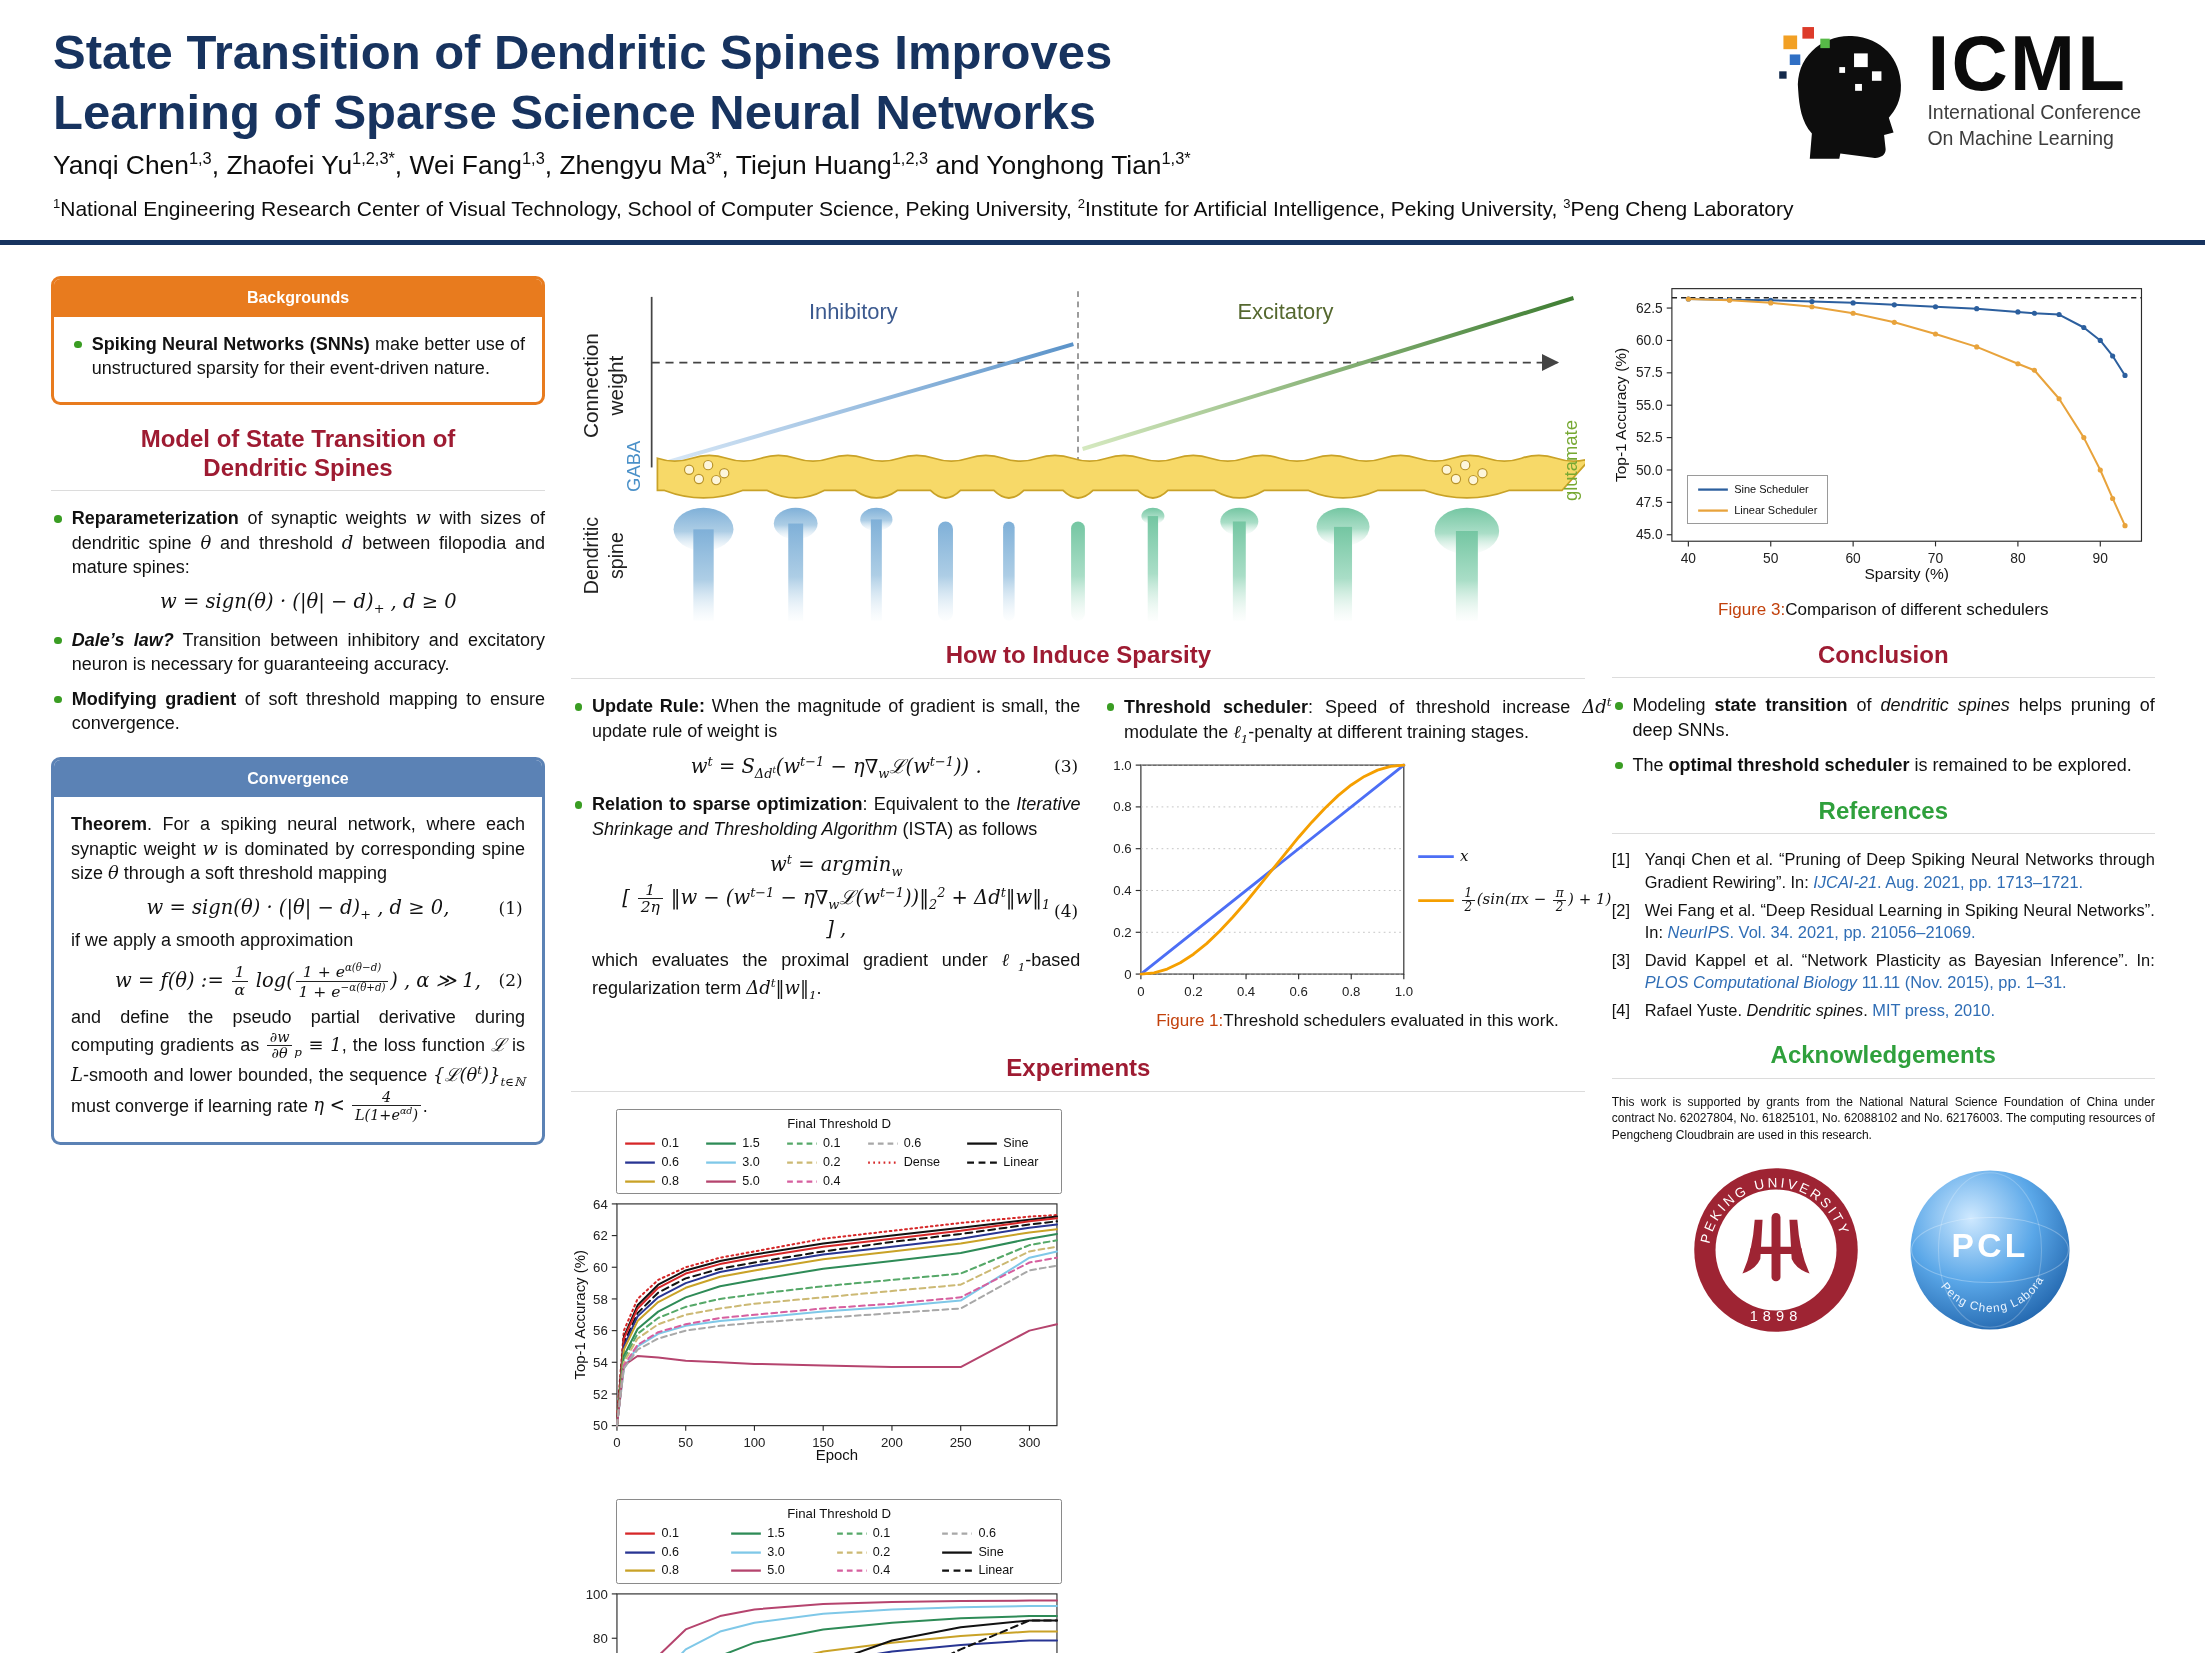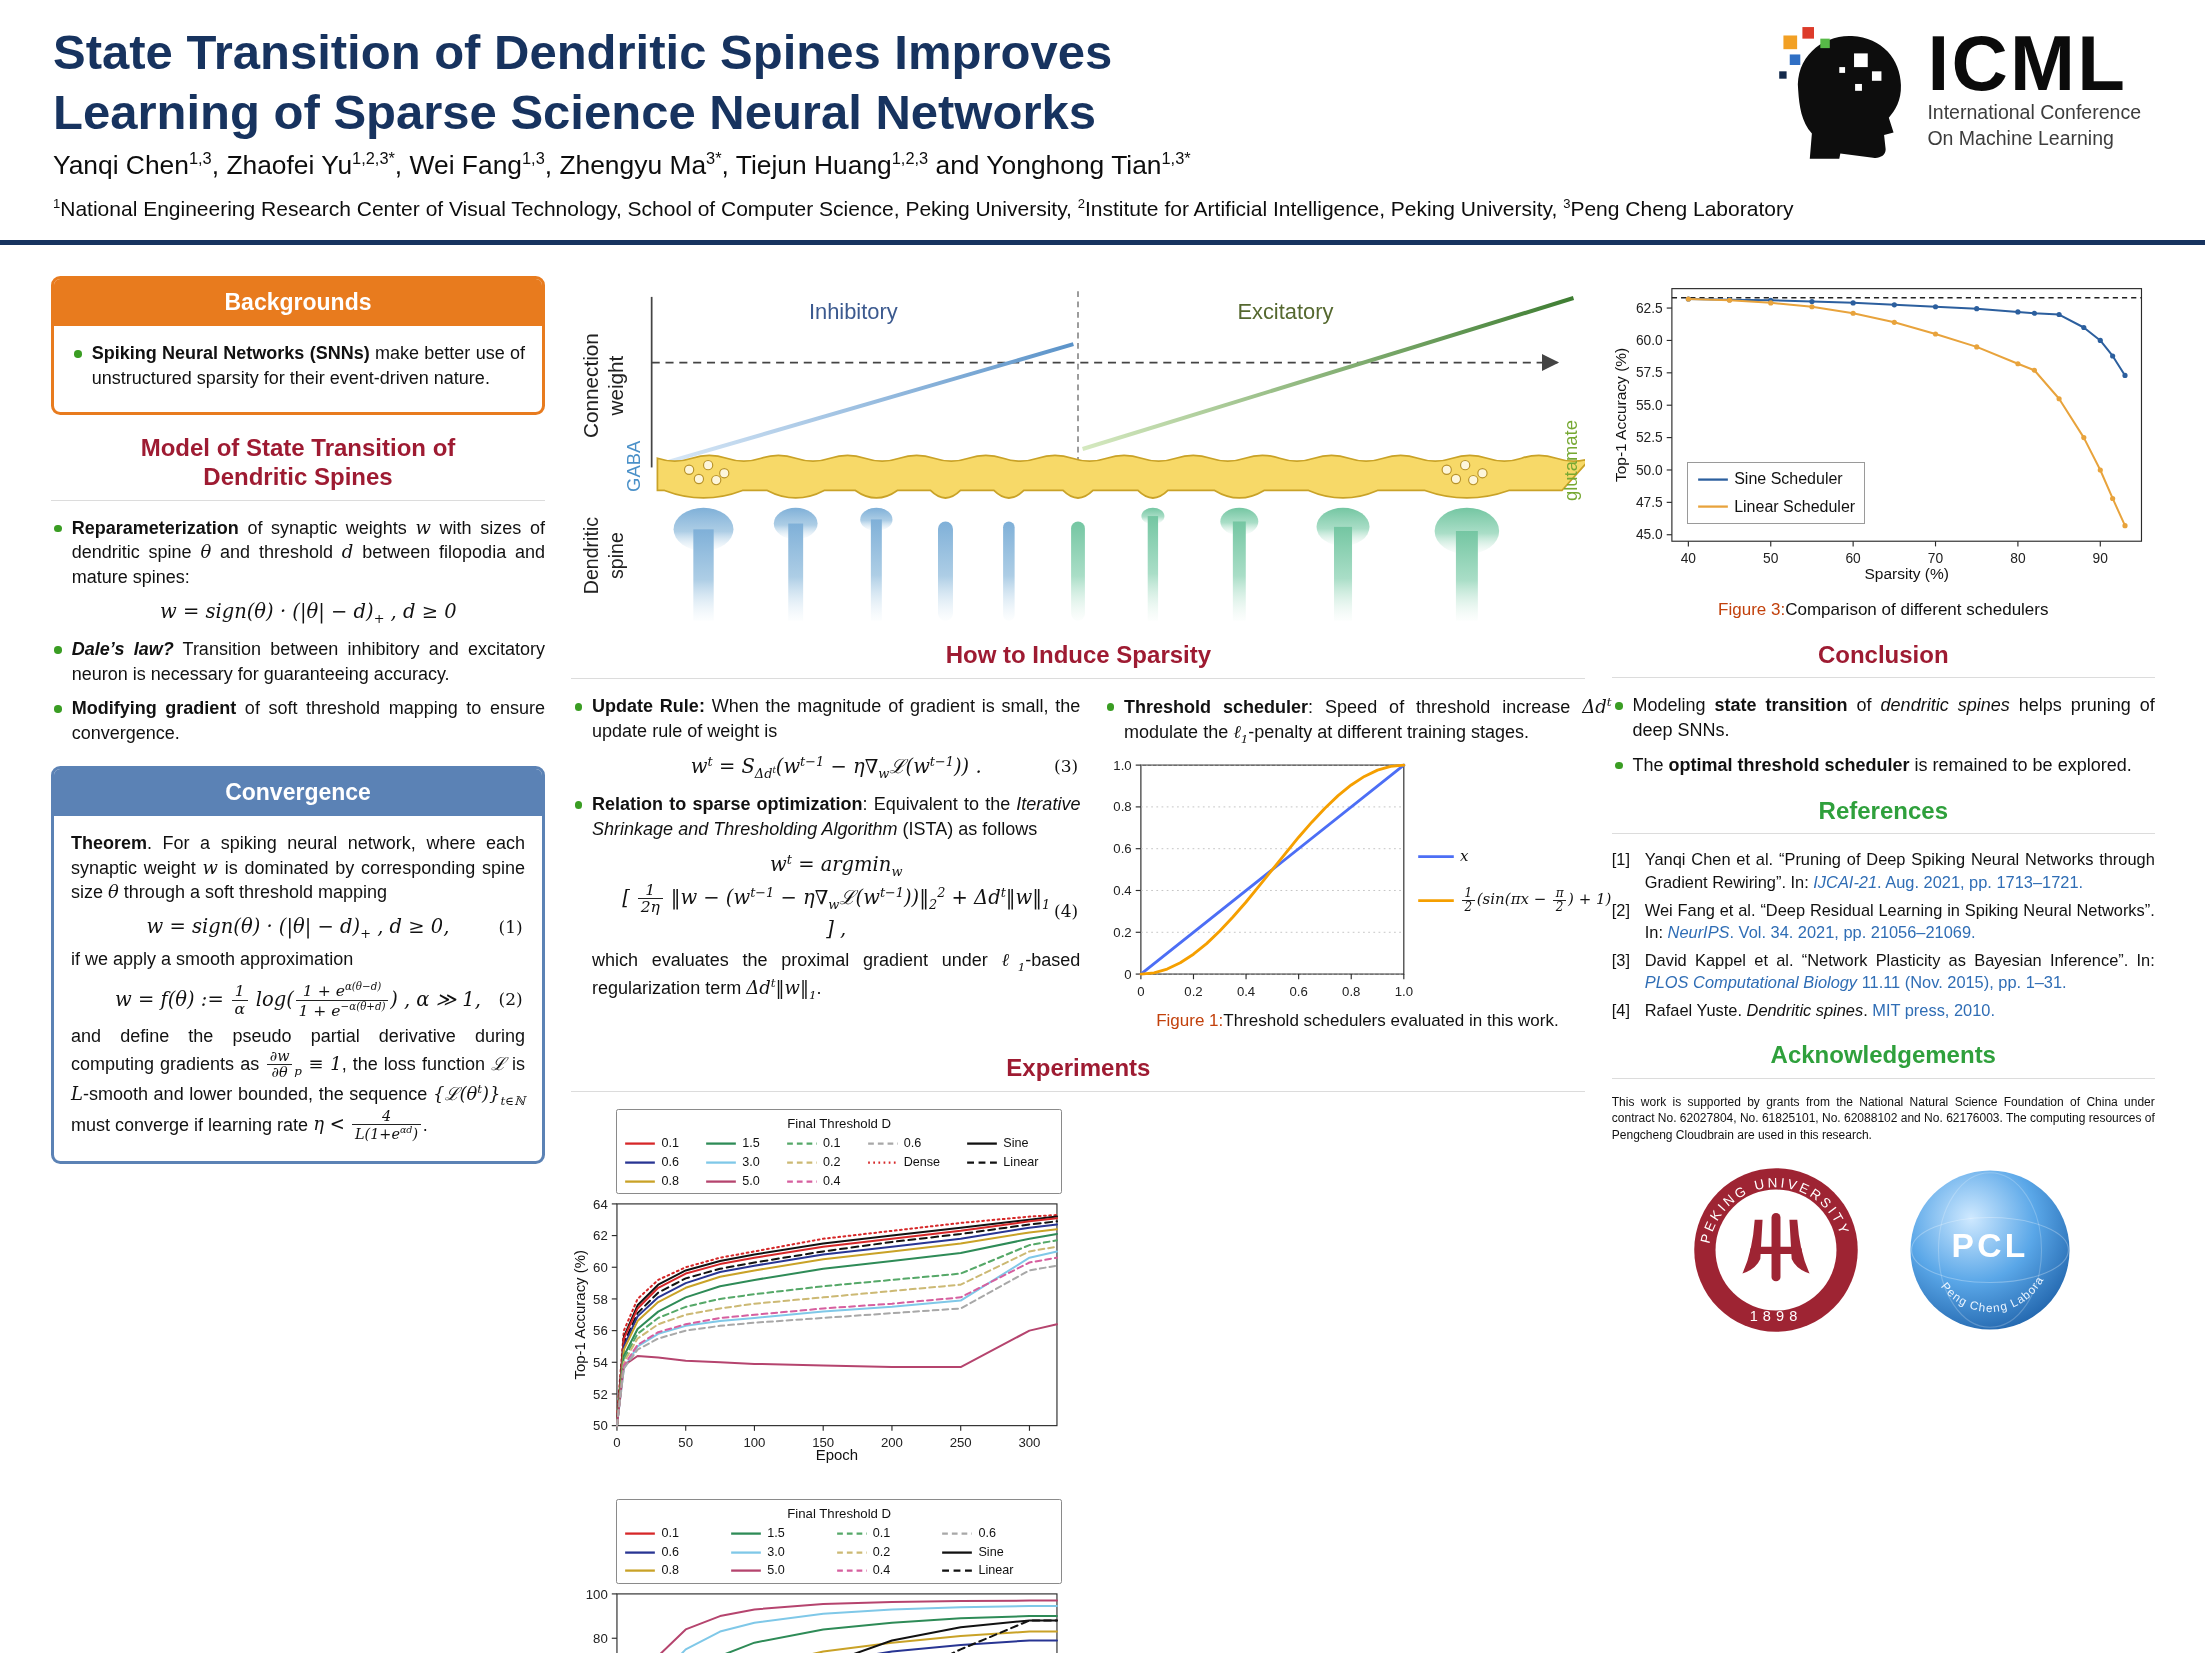--- a/index.html
+++ b/index.html
@@ -27,21 +27,21 @@
 
   .sec{color:#9e1b32;text-align:center;font-size:24px;font-weight:bold;line-height:1.2;
        padding-bottom:8px;border-bottom:1.1px solid #dcdcdc;margin:19.5px 0 15px;}
   .sec.green{color:#2fa03c;}
 
   .box{border-radius:9.2px;overflow:hidden;background:#fff;}
   .box-orange{border:3.4px solid #e87b1e;}
   .box-orange .box-header{background:#e87b1e;}
   .box-blue{border:3.4px solid #5b82b5;margin-top:20.7px;}
   .box-blue .box-header{background:#5b82b5;}
-  .box-header{color:#fff;text-align:center;font-weight:bold;font-size:23px;padding:8px 0;}
+  .box-header{color:#fff;text-align:center;font-weight:bold;font-size:16px;padding:8px 0;}
   .box-body{padding:15px 17px 11.5px;}
 
   .blist{list-style:none;}
   .blist>li{position:relative;padding-left:20.7px;margin-bottom:10.3px;text-align:justify;}
   .blist>li::before{content:"";position:absolute;left:3.4px;top:.5em;width:7.5px;height:7.5px;border-radius:50%;background:#3a9d23;}
 
   .mth{font-family:"DejaVu Serif",serif;font-style:italic;}
   .mth sub,.mth sup,.equation sub,.equation sup{font-size:66%;}
   .equation{text-align:center;font-family:"DejaVu Serif",serif;font-style:italic;font-size:19.5px;
             margin:9.2px 0 4.6px;position:relative;padding:0 30px;}
@@ -67,21 +67,21 @@
   .lg-title{text-align:center;font-size:13.2px;margin-bottom:2.3px;color:#111;}
   .lg-grid{display:grid;}
   .legend-box .lg-grid{gap:1.7px 10.3px;}
   .lg-item{display:flex;align-items:center;gap:5.2px;white-space:nowrap;}
   .legend-box .lg-item{font-size:12.6px;}
   #fig1-legend .lg-grid{gap:20.7px;}
   #fig1-legend .lg-item{font-size:15px;}
   .fig3-wrap{position:relative;}
   .legend-overlay{position:absolute;left:75px;bottom:68px;border:1.1px solid #9a9a9a;background:#fff;padding:5.7px 9.2px;}
   .legend-overlay .lg-grid{gap:5.7px;}
-  .legend-overlay .lg-item{font-size:16px;}
+  .legend-overlay .lg-item{font-size:11px;}
 
   .refs{font-size:16.4px;margin-top:-1.1px;}
   .ref{display:grid;grid-template-columns:33px 1fr;margin-bottom:5.7px;text-align:justify;}
   .link{color:#2f6db5;}
   .ack{font-size:12px;text-align:justify;}
   .logos{display:flex;justify-content:center;align-items:center;gap:46px;margin-top:23px;}
 </style>
 </head>
 <body>
 

